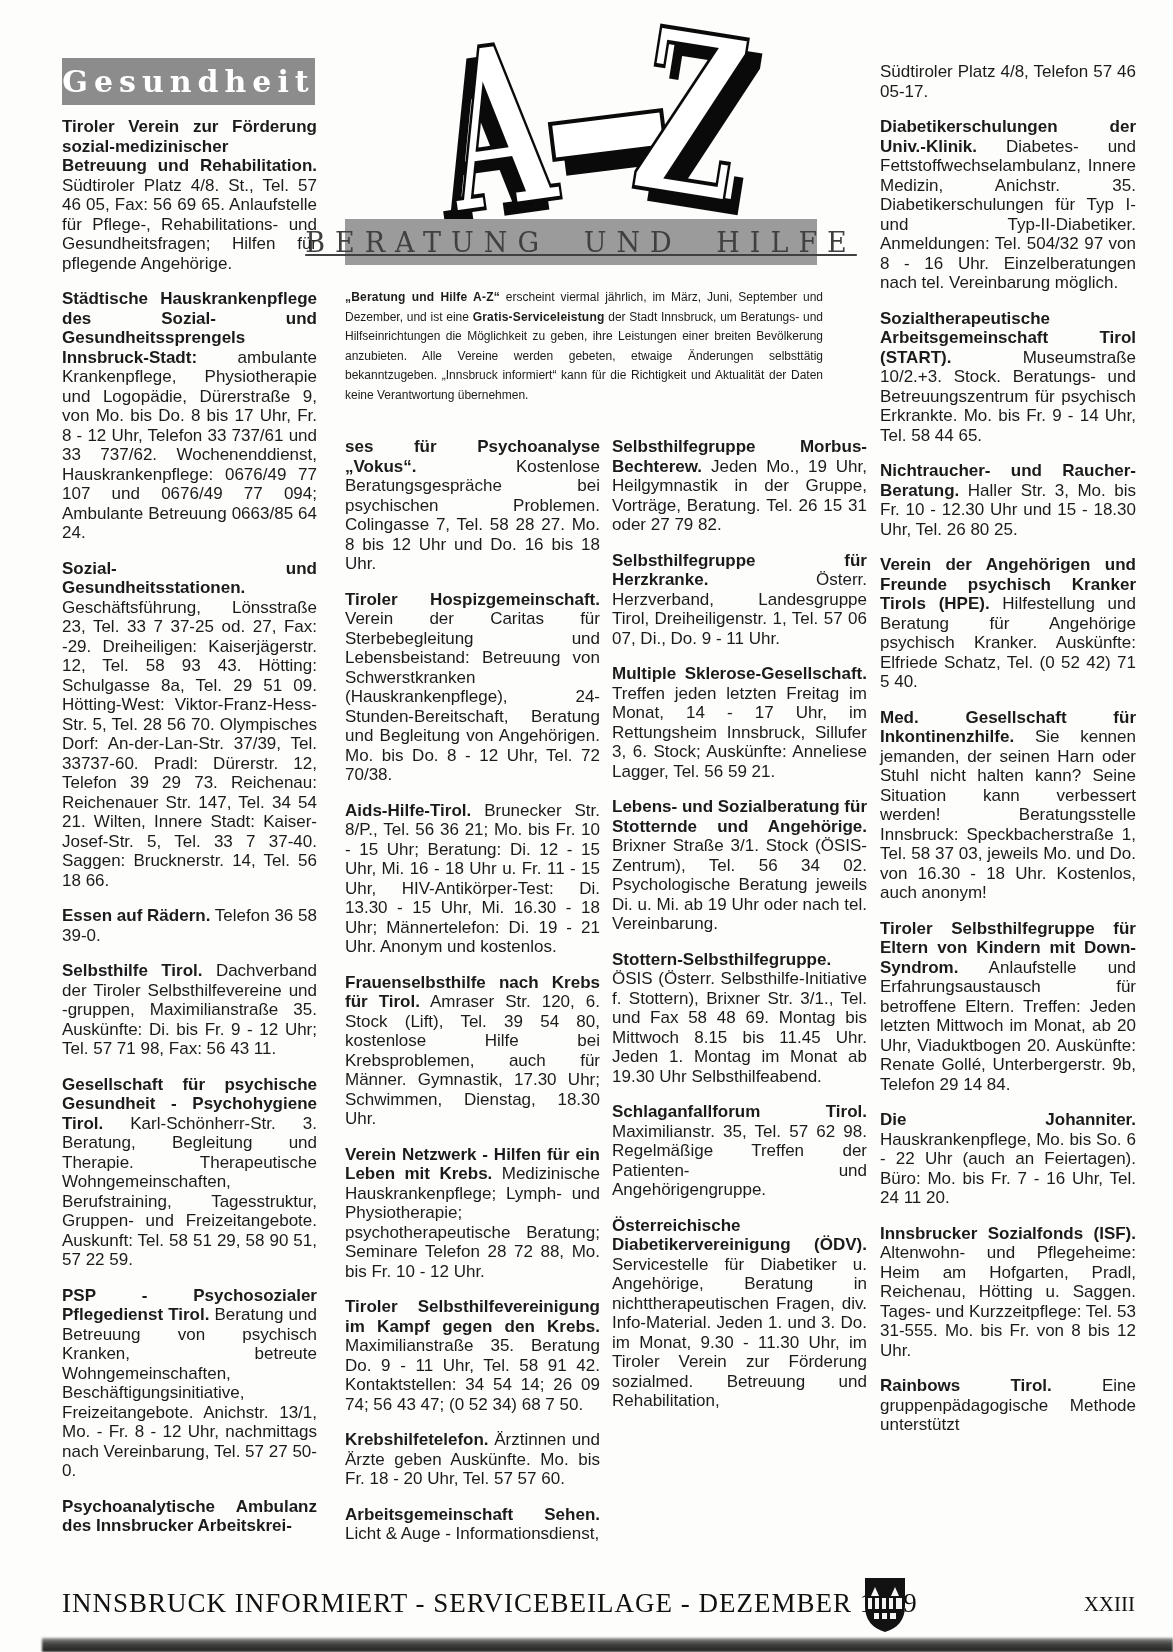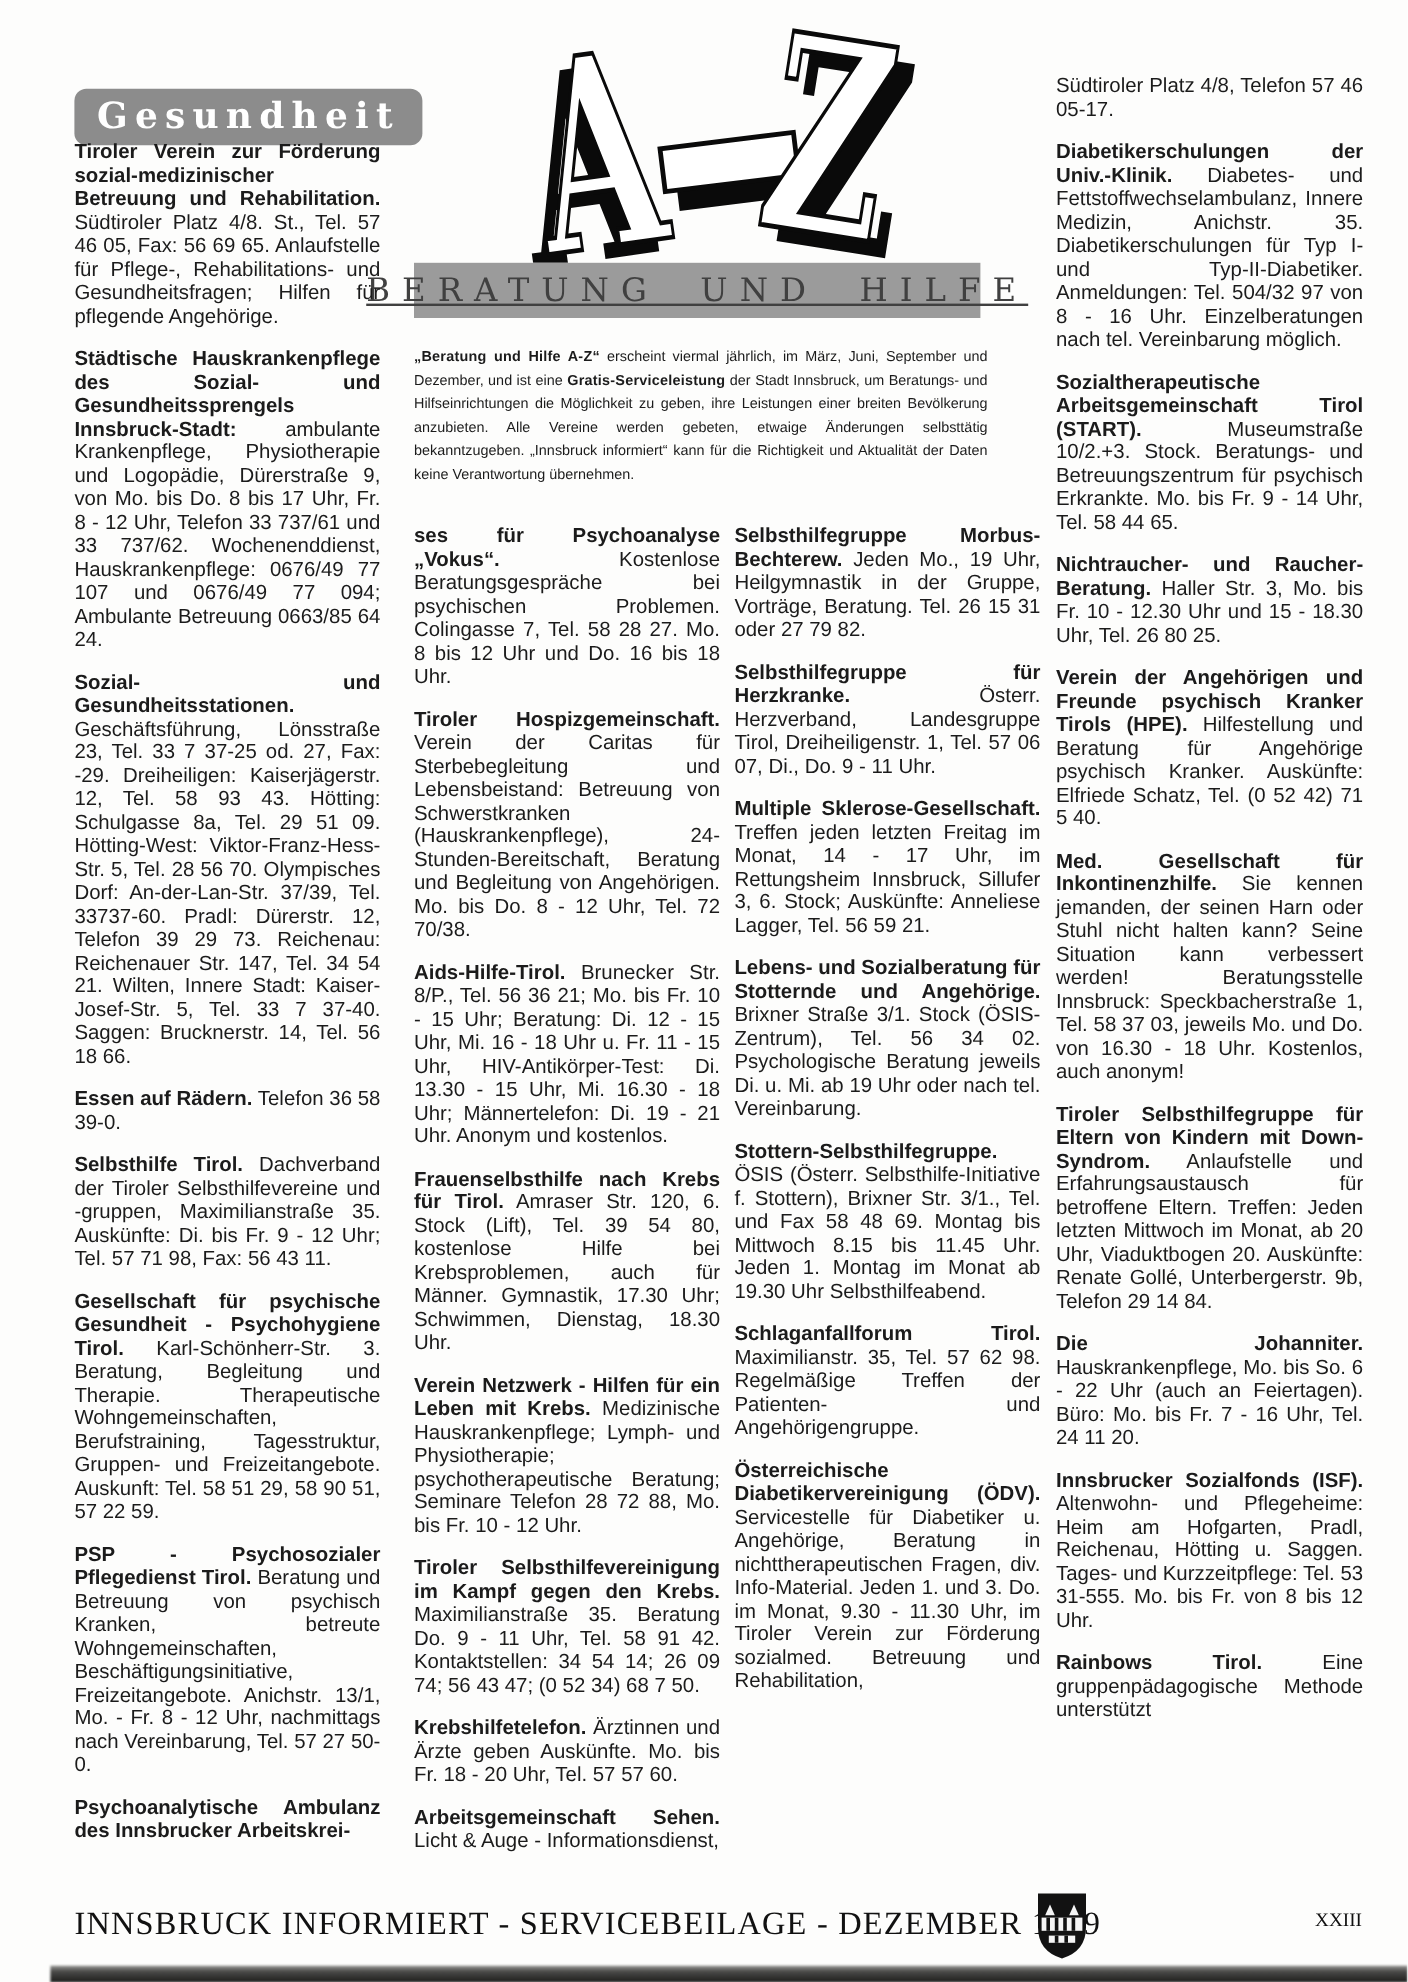--- a/index.html
+++ b/index.html
@@ -1,20 +1,20 @@
 <!DOCTYPE html>
 <html lang="de"><head>
 <meta charset="utf-8">
 <style>
   html,body{margin:0;padding:0;background:#ffffff;}
   .page{position:relative;width:1173px;height:1652px;background:#fdfdfc;overflow:hidden;
         font-family:"Liberation Sans",sans-serif;color:#1b1b1b;}
   
-  .section-box{position:absolute;left:62px;top:74px;width:290px;height:47px;background:#8c8c8c;
-        display:flex;align-items:center;justify-content:center;border-radius:10px;}
+  .section-box{position:absolute;left:62px;top:58px;width:253px;height:47px;background:#8c8c8c;
+        display:flex;align-items:center;justify-content:center;}
   .section-box span{font-family:"DejaVu Serif",serif;font-weight:bold;color:#fff;
         font-size:30px;letter-spacing:6px;}
   
   .banner{position:absolute;left:345px;top:219px;width:472px;height:46px;background:#9b9b9b;
         display:flex;align-items:center;justify-content:center;}
   .banner span{font-family:"DejaVu Serif",serif;color:#404040;font-size:27px;
         letter-spacing:10px;word-spacing:16px;white-space:nowrap;text-decoration:underline;}
   
   .logo{position:absolute;left:400px;top:4px;width:380px;height:215px;}
   
@@ -26,21 +26,21 @@
   #col1{left:62px;top:117px;}
   #col2{left:345px;top:437px;}
   #col3{left:612px;top:437px;}
   #col4{left:880px;top:62px;width:256px;}
   .entry{margin:0 0 16px 0;font-size:17px;line-height:19.5px;hyphens:auto;}
   .entry b{font-weight:bold;}
   
   .footer-title{position:absolute;left:62px;top:1588px;font-family:"Liberation Serif",serif;
         font-size:27px;letter-spacing:1px;color:#111;white-space:nowrap;}
   .page-number{position:absolute;right:38px;top:1592px;font-family:"Liberation Serif",serif;
-        font-size:16px;color:#111;}
+        font-size:21px;color:#111;}
   .shield{position:absolute;left:862px;top:1576px;}
   .bottom-strip{position:absolute;left:42px;top:1638px;width:1131px;height:14px;
         background:linear-gradient(to bottom,#9a9a98 0%,#4a4a48 35%,#1d1d1c 100%);
         filter:blur(1px);}
 </style>
 </head>
 <body>
 
 <div class="page">
 

